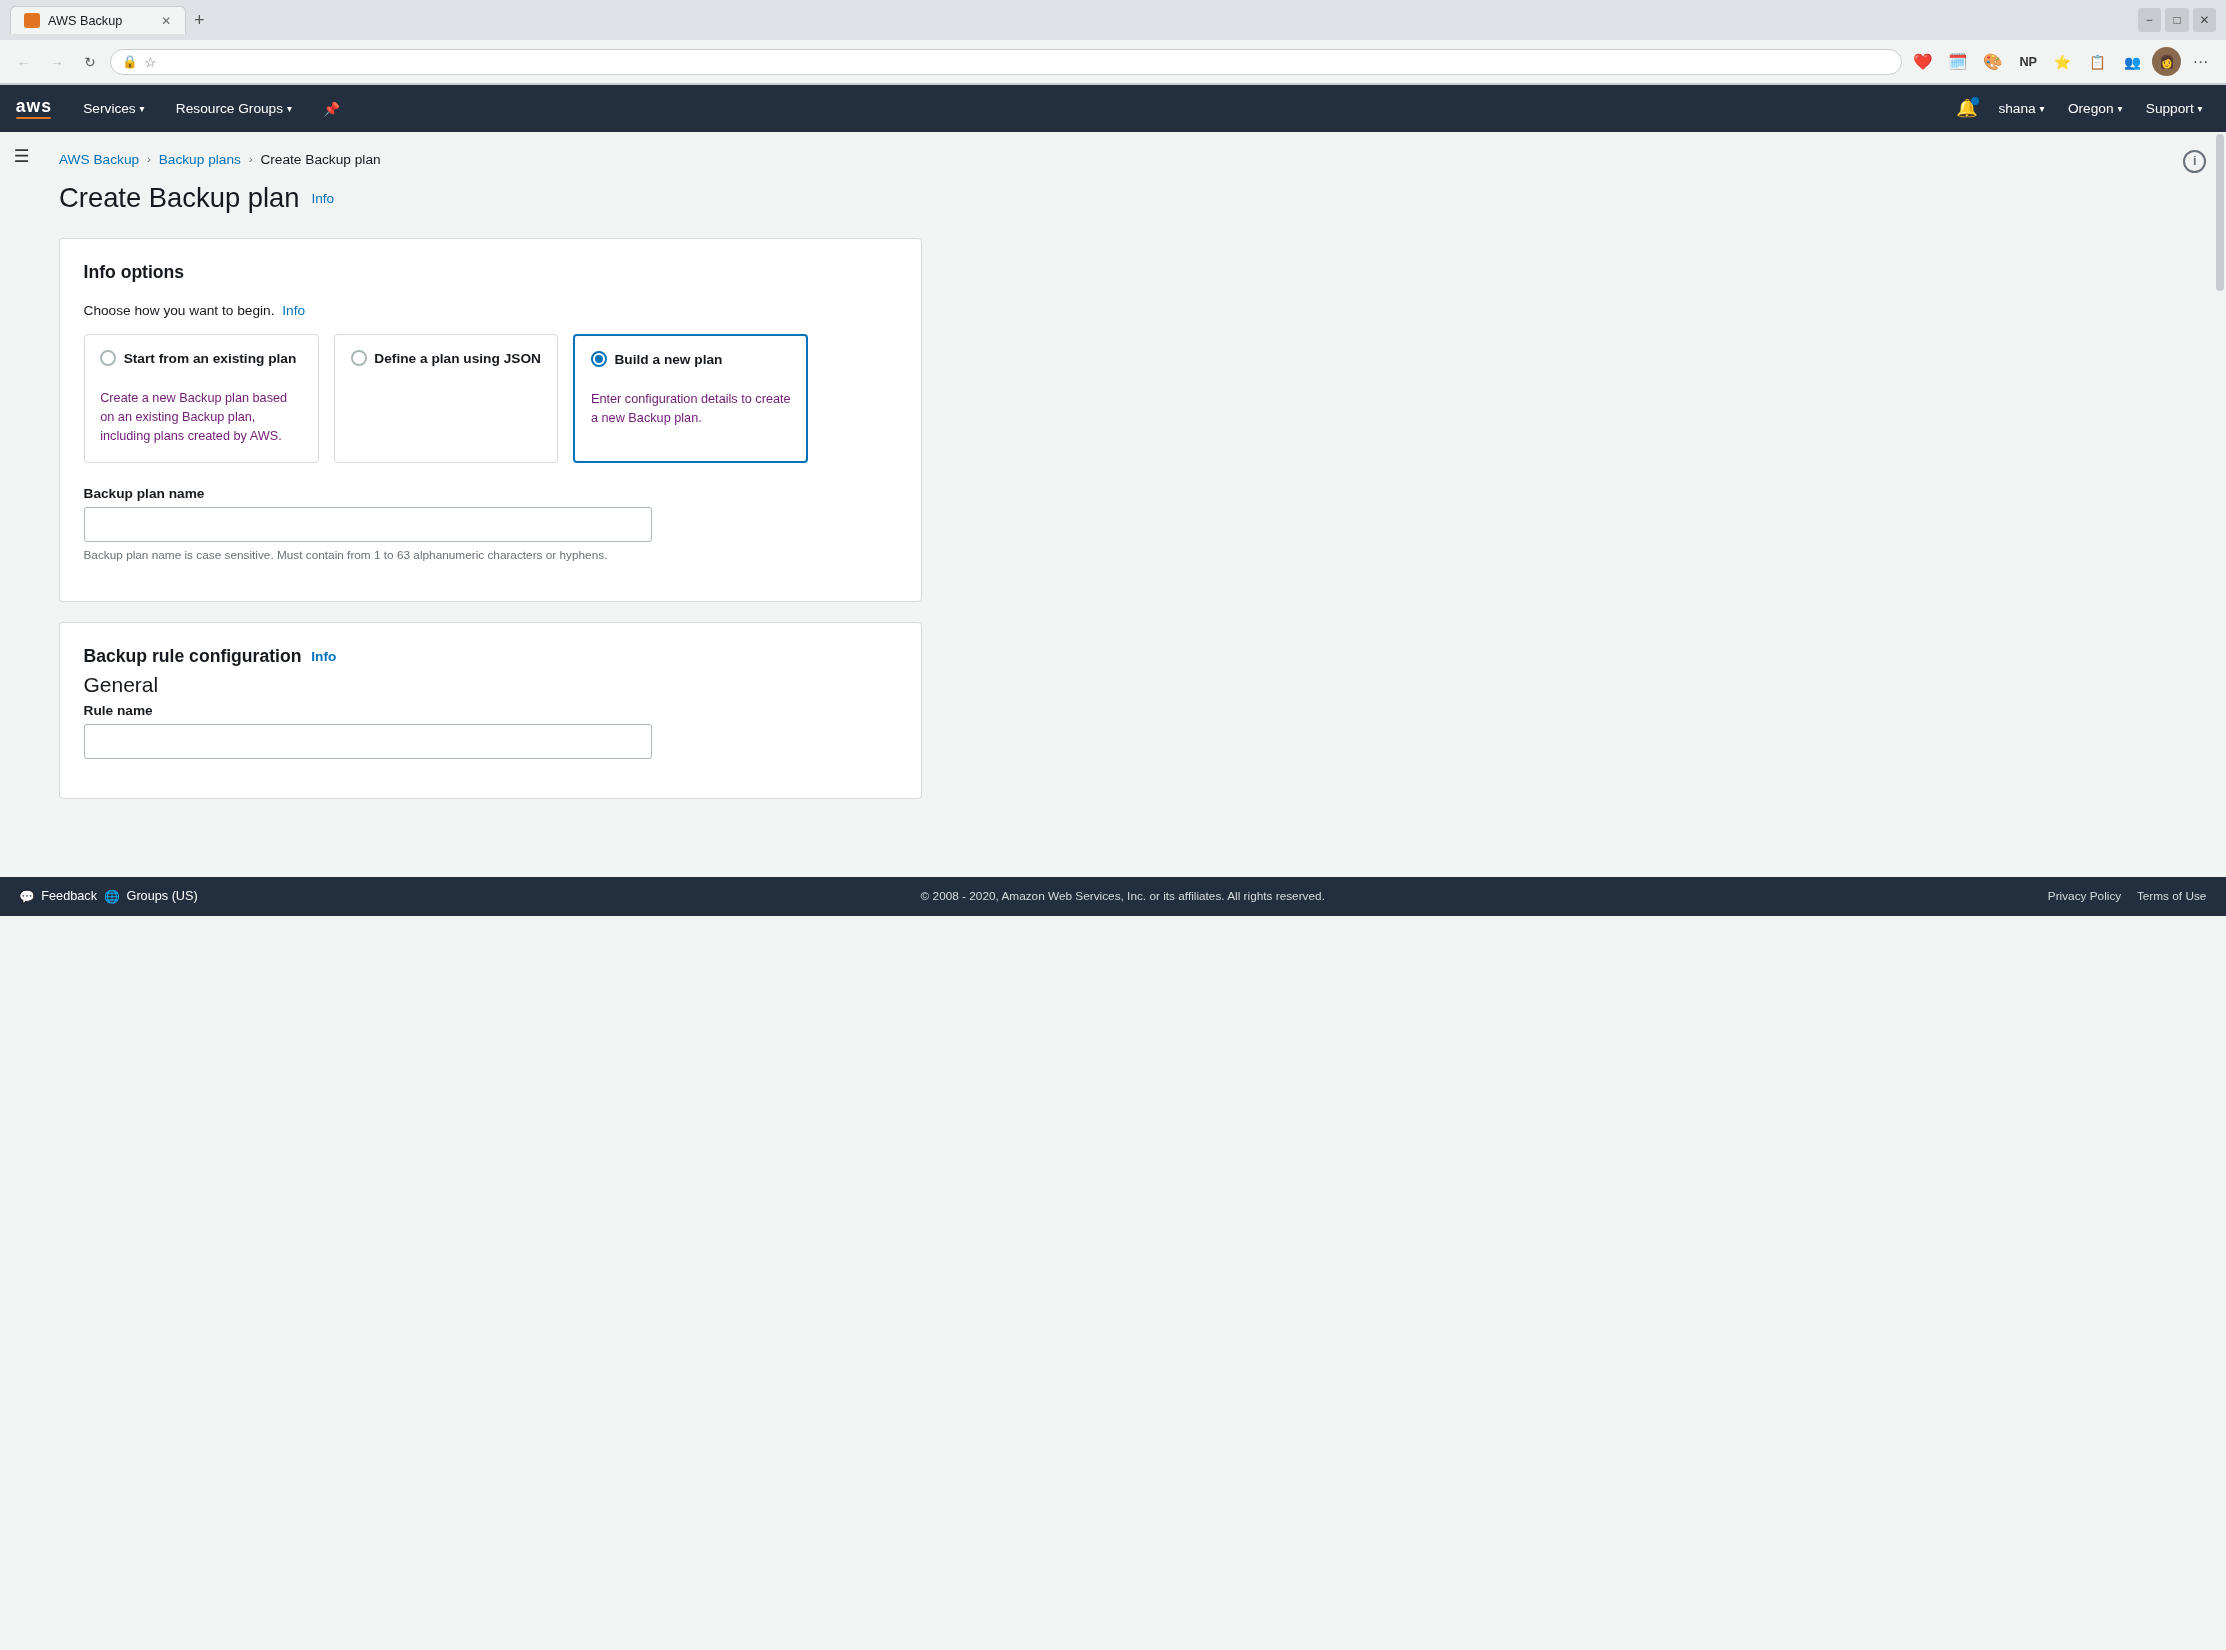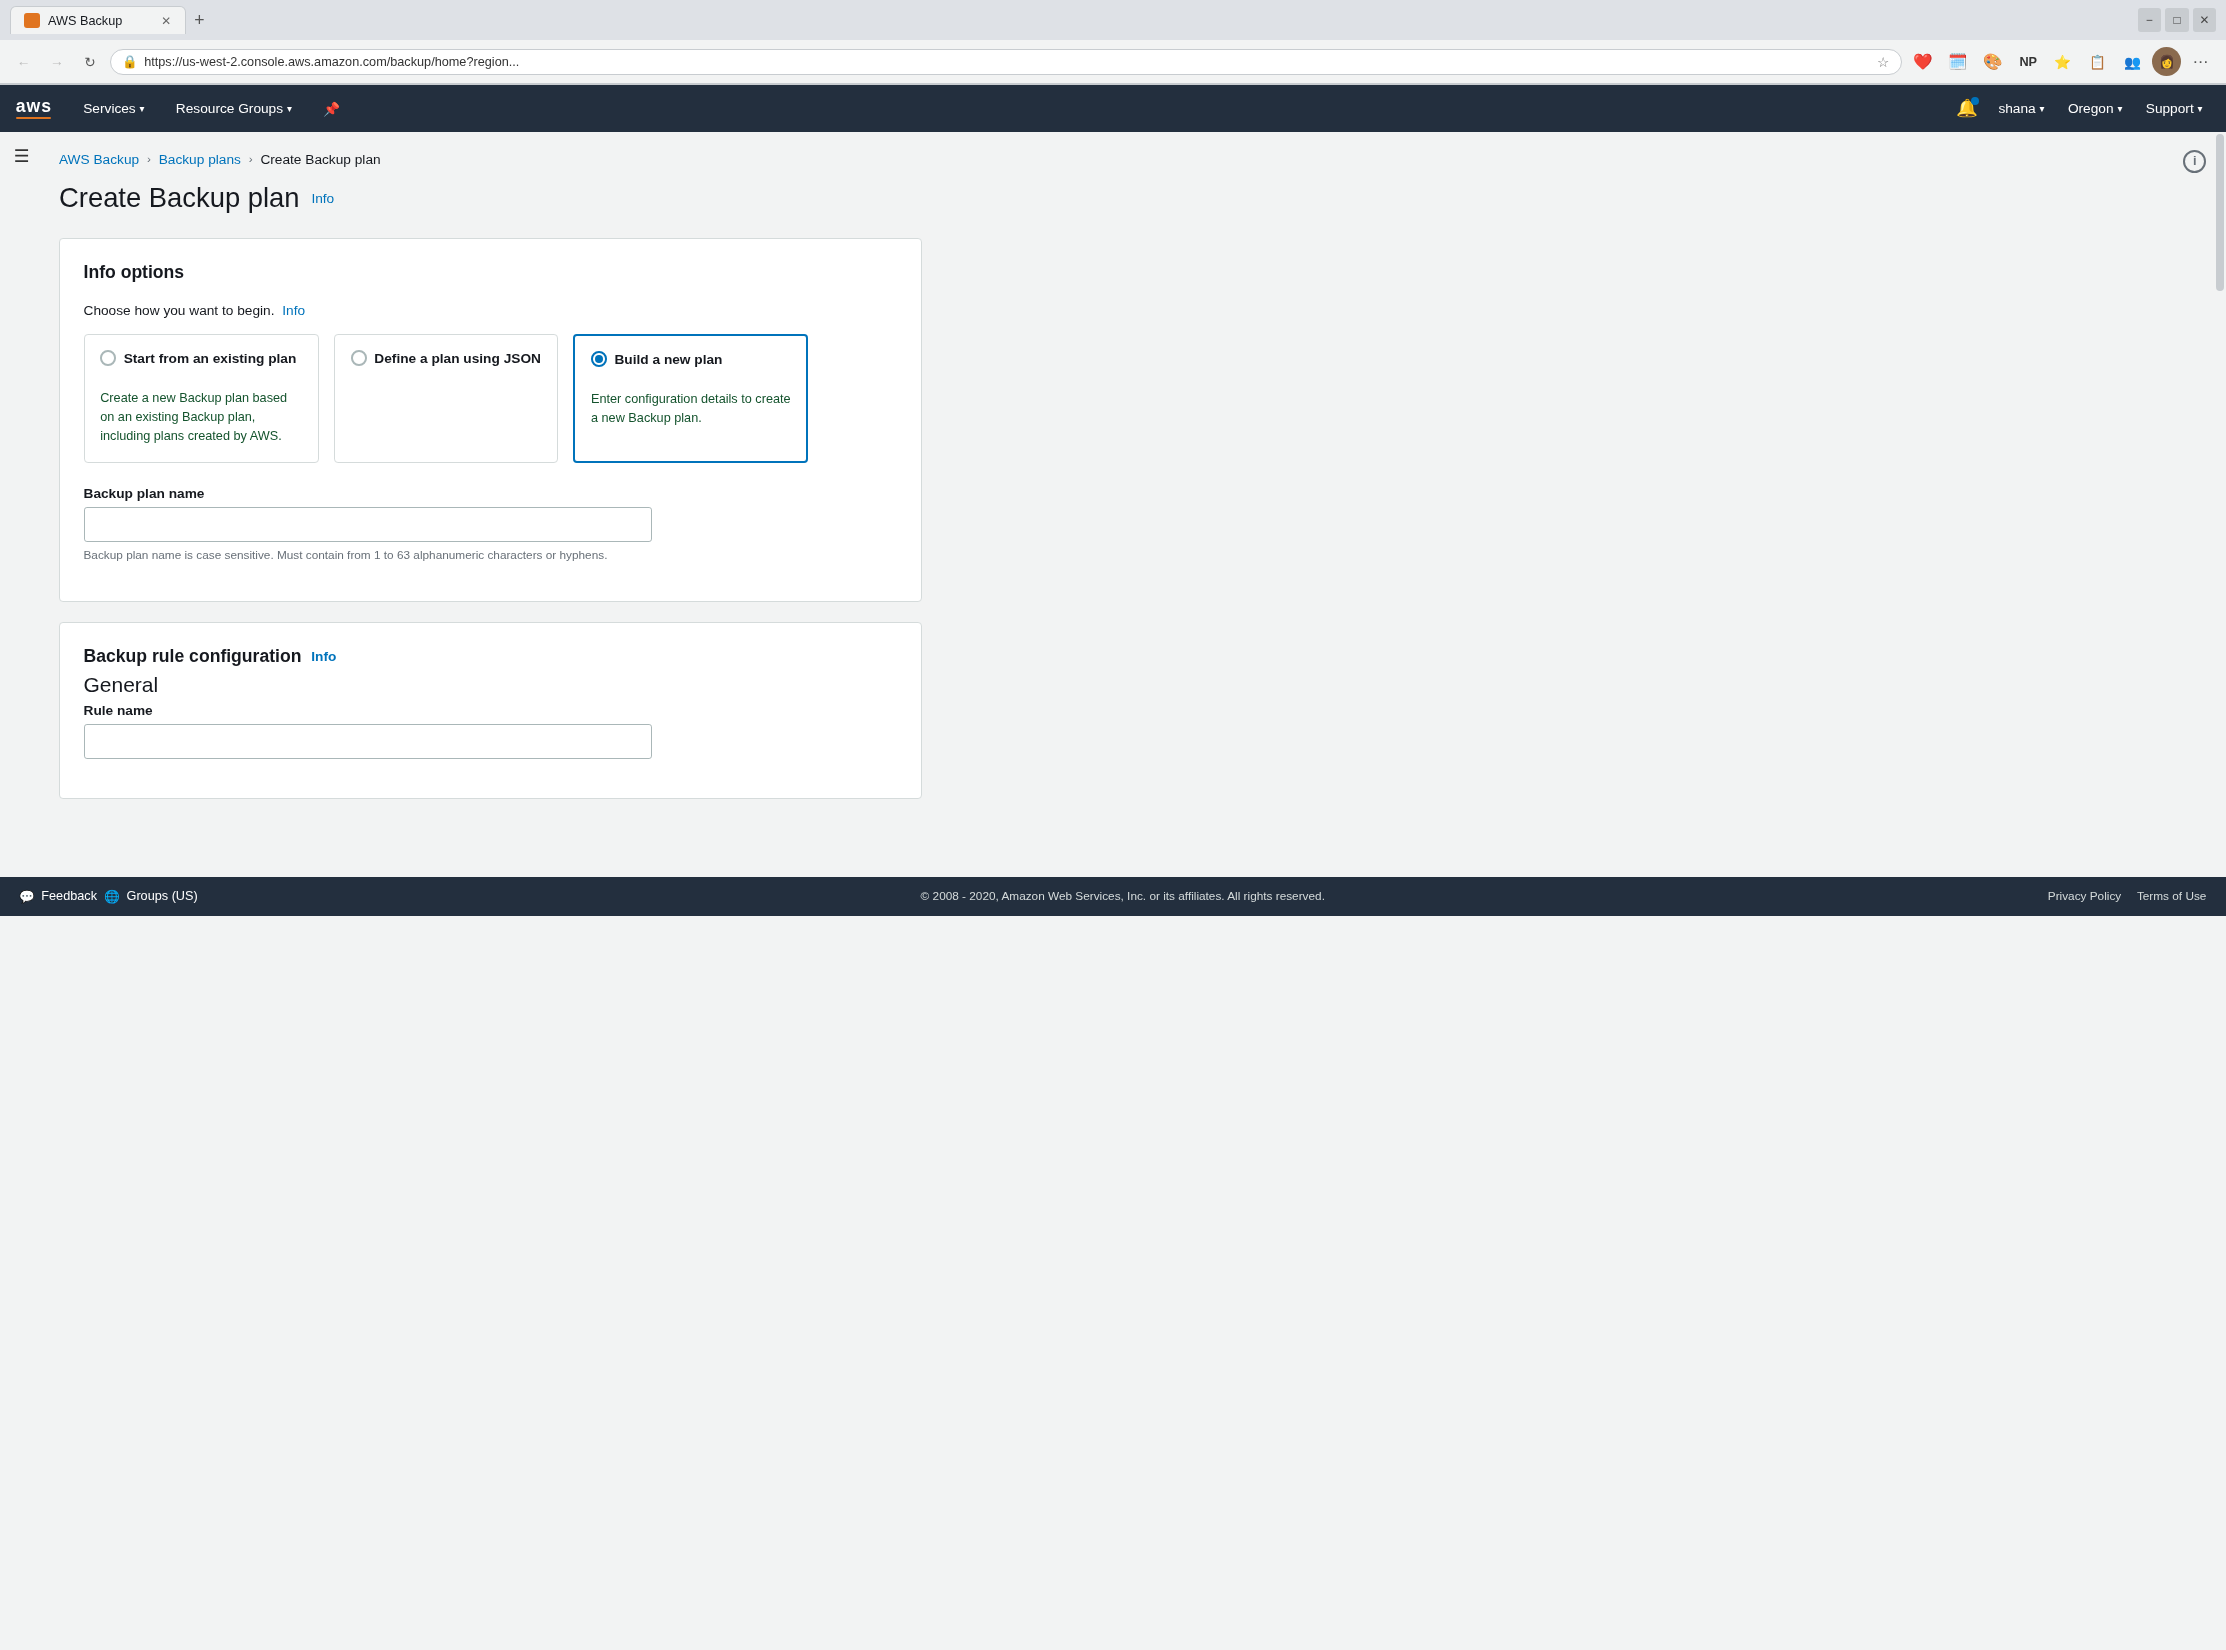--- a/index.html
+++ b/index.html
@@ -299,21 +299,21 @@
       gap: 7.8px;
       margin-bottom: 23px;
     }
     .option-card-title {
       font-size: 13.7px;
       font-weight: 700;
       color: #16191f;
     }
     .option-card-desc {
       font-size: 12.7px;
-      color: #14532d;
+      color: #701a75;
       line-height: 1.5;
     }
     
     .radio-circle {
       width: 15.7px; height: 15.7px;
       border-radius: 50%;
       border: 2px solid #aab7b8;
       display: flex; align-items: center; justify-content: center;
       flex-shrink: 0;
     }
@@ -465,21 +465,20 @@
       <button class="browser-btn">✕</button>
     </div>
   </div>
 
   <div class="address-bar-row">
     <button class="nav-btn disabled">←</button>
     <button class="nav-btn disabled">→</button>
     <button class="nav-btn">↻</button>
     <div class="address-bar">
       <span>🔒</span>
-      <span class="address-bar-url">https://us-west-2.console.aws.amazon.com/backup/home?region...</span>
       <div class="address-bar-icons">
         <span style="font-size:13.7px; color:#777;">☆</span>
       </div>
     </div>
     <div class="toolbar-icons">
       <button class="toolbar-icon-btn" style="font-size:15.7px; color:#e02020;">❤️</button>
       <button class="toolbar-icon-btn" style="font-size:15.7px;">🗓️</button>
       <button class="toolbar-icon-btn" style="font-size:15.7px;">🎨</button>
       <button class="toolbar-icon-btn" style="font-size:12.7px; font-weight:700; color:#333;">NP</button>
       <button class="toolbar-icon-btn" style="font-size:13.7px;">⭐</button>

